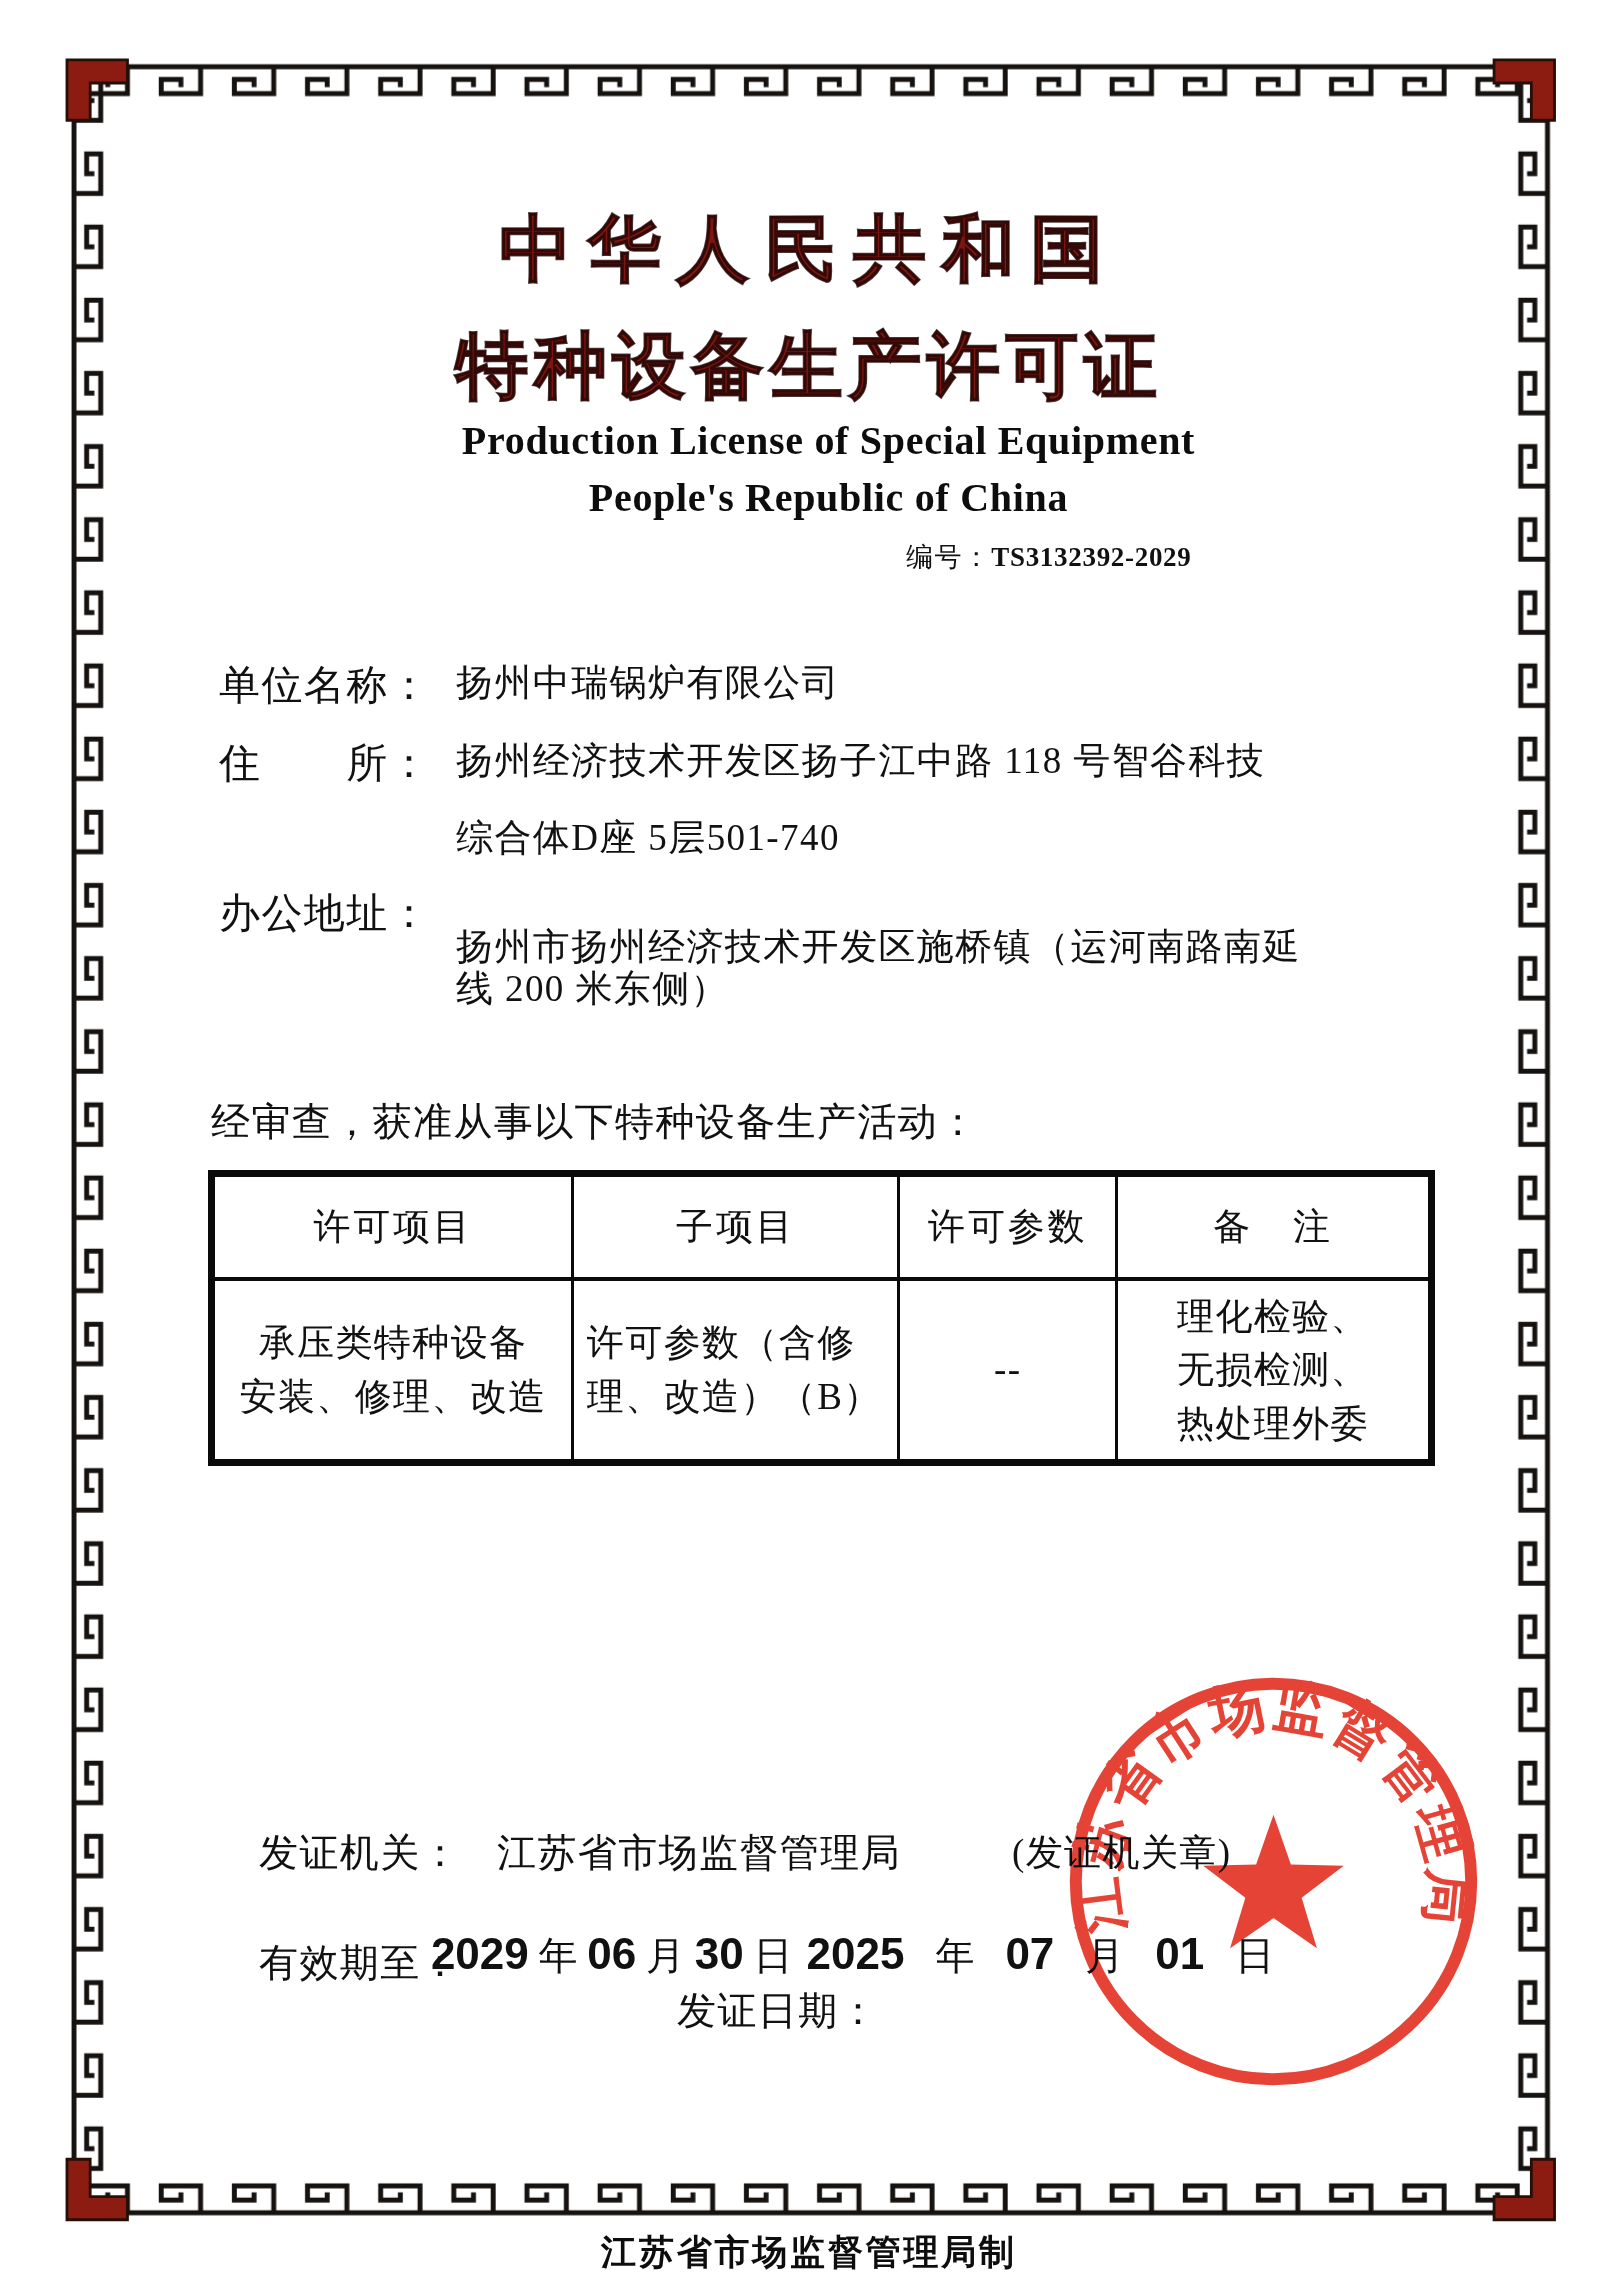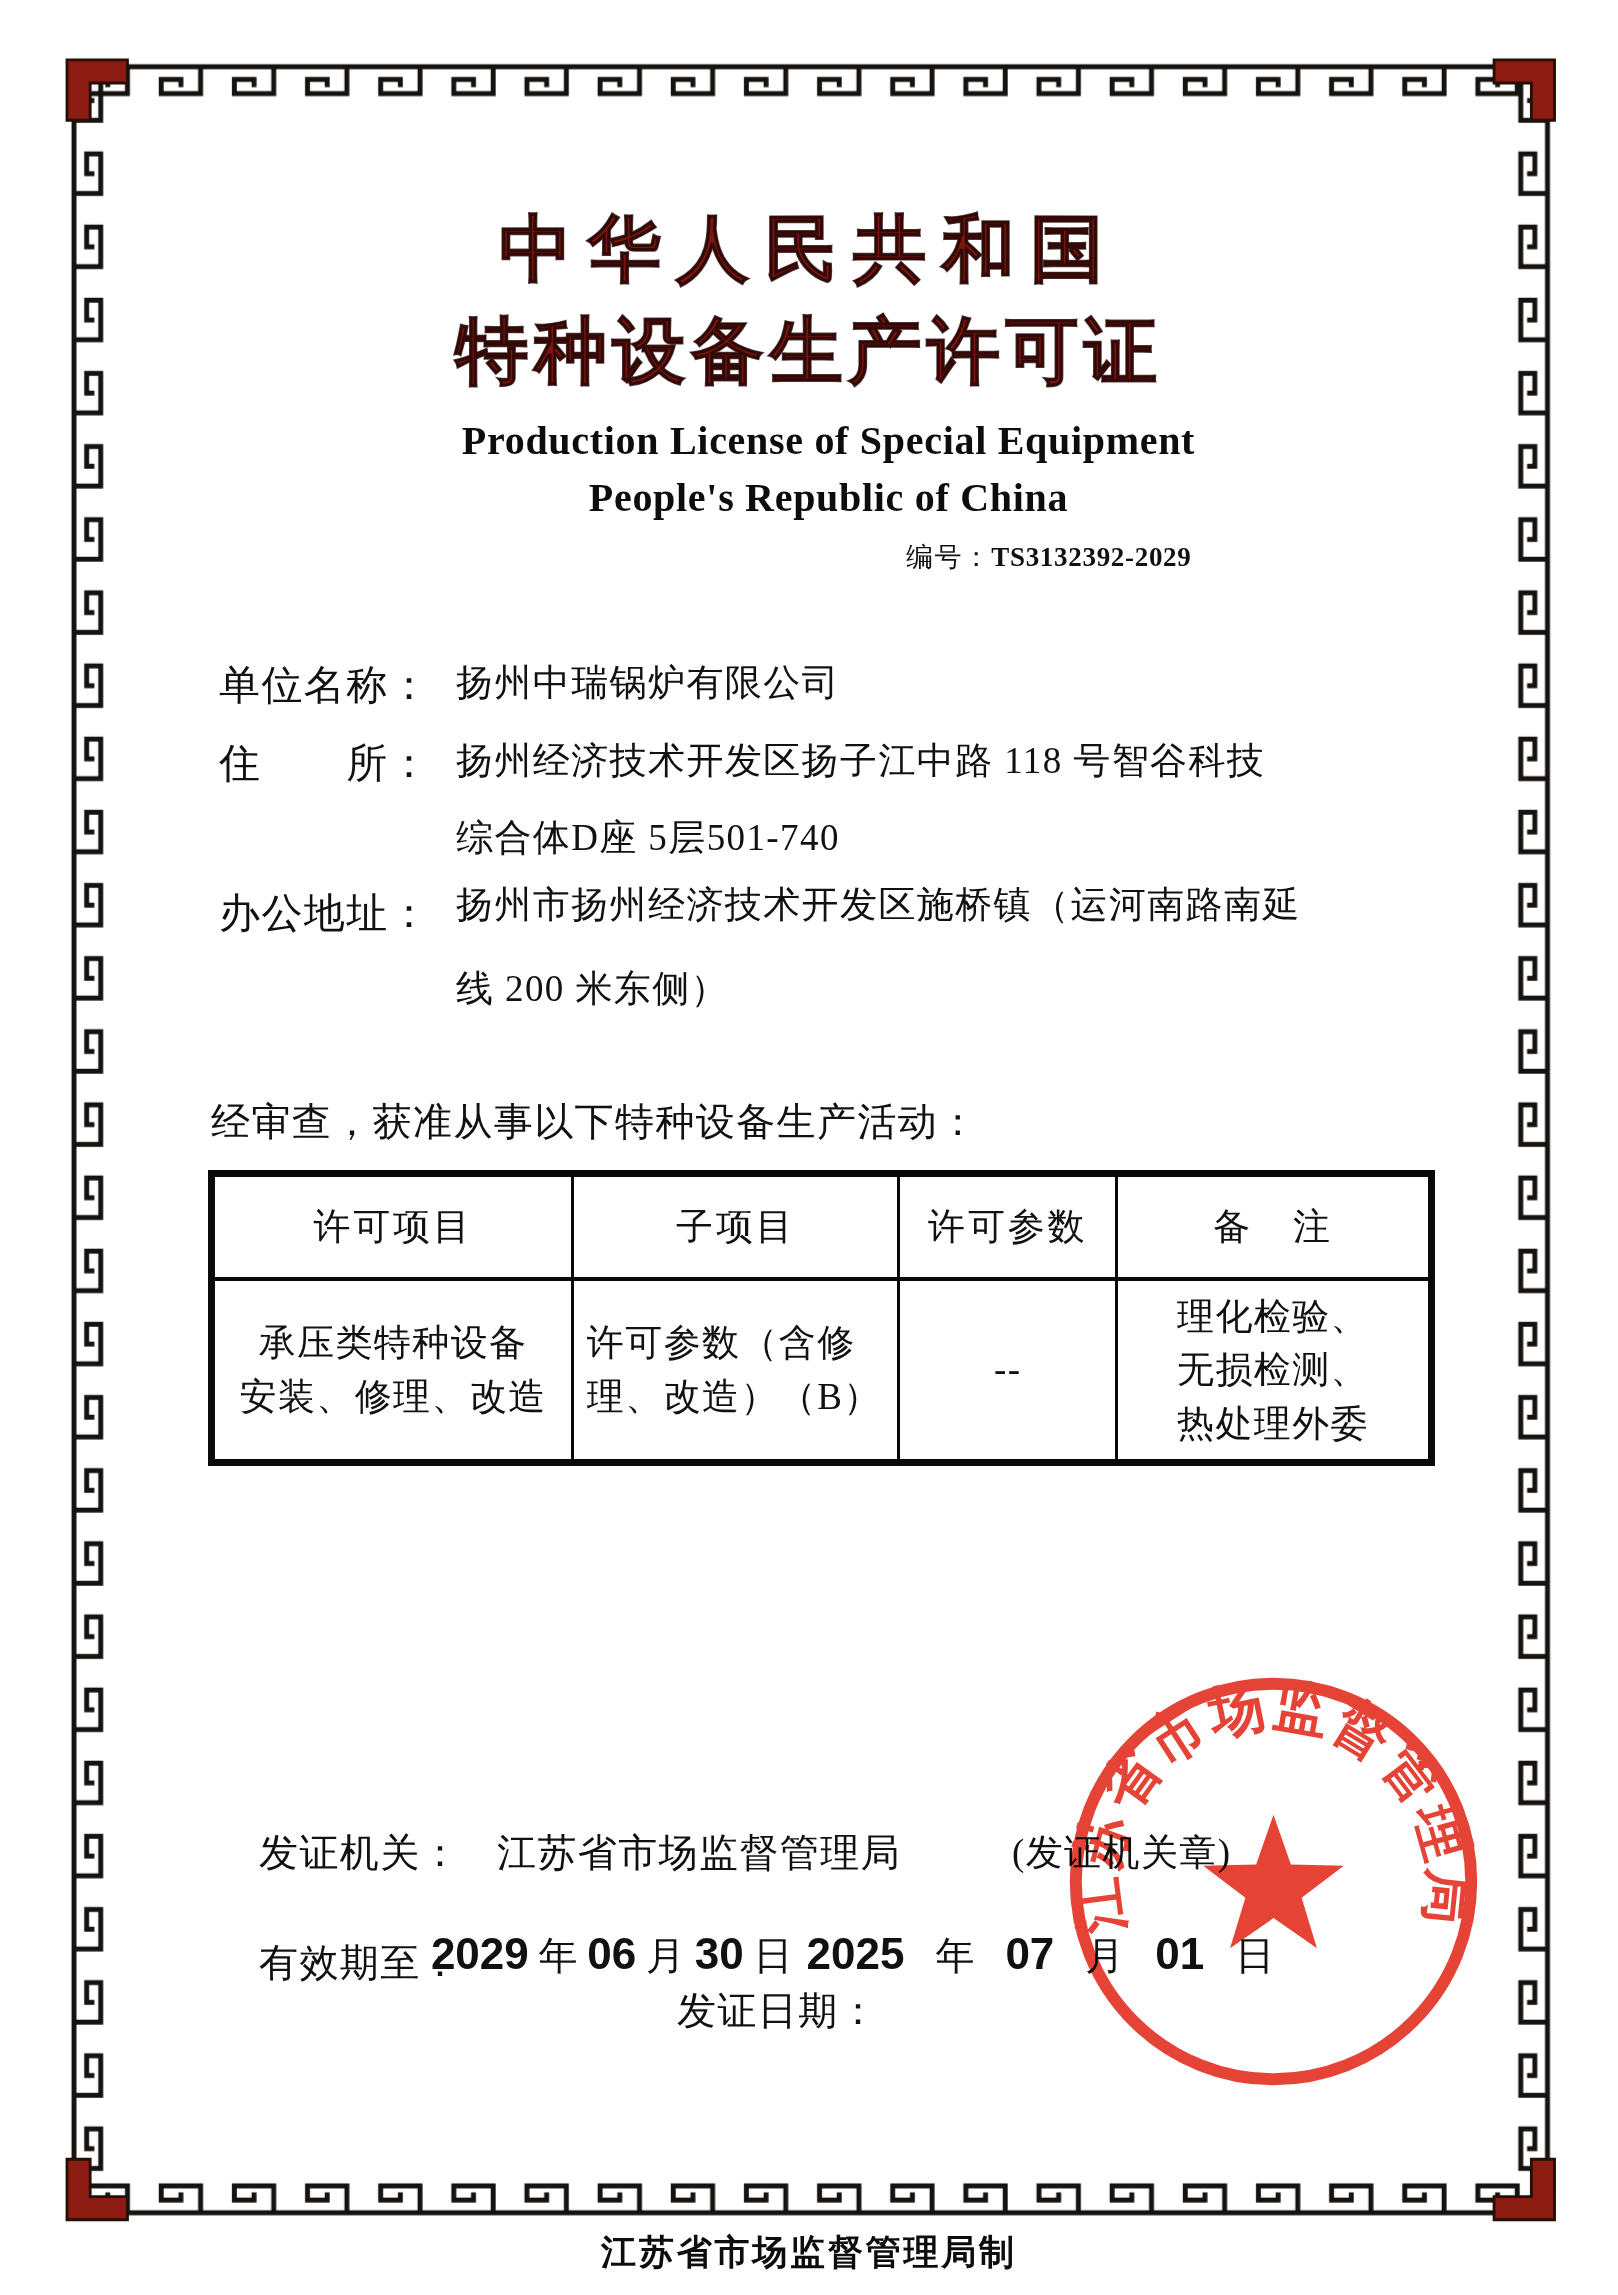--- a/index.html
+++ b/index.html
@@ -10,21 +10,21 @@
   }
   .abs{position:absolute;}
   .center{left:0;right:0;text-align:center;}
   
   .title-cn{
     font-weight:700;color:var(--title-red,#7c160f);
     font-size:73px;line-height:1.1;
     -webkit-text-stroke:1.4px rgba(25,5,4,.75);
   }
   .t1{top:210px;letter-spacing:15.5px;}
-  .t2{top:312px;letter-spacing:5.6px;}
+  .t2{top:327px;letter-spacing:5.6px;}
   .title-en{
     font-weight:700;font-size:40px;line-height:1.1;color:#0d0d0d;
     font-family:"Liberation Serif","DejaVu Serif",serif;letter-spacing:0.7px;padding-left:39px;
   }
   .e1{top:419px;}
   .e2{top:476px;}
   
   .license-line{top:539px;left:906px;font-size:27px;letter-spacing:1.4px;}
   .license-line .no{font-weight:600;letter-spacing:0.7px;}
   
@@ -104,21 +104,21 @@
 </div>
 
 <div class="abs info-label" style="left:219px;top:658px;">单位名称：</div>
 <div class="abs info-value" style="left:456px;top:658px;">扬州中瑞锅炉有限公司</div>
 
 <div class="abs info-label" style="left:219px;top:736px;">住　　所：</div>
 <div class="abs info-value" style="left:456px;top:736px;">扬州经济技术开发区扬子江中路 118 号智谷科技</div>
 <div class="abs info-value" style="left:456px;top:813px;">综合体D座 5层501-740</div>
 
 <div class="abs info-label" style="left:219px;top:886px;">办公地址：</div>
-<div class="abs info-value" style="left:456px;top:880px;">扬州市扬州经济技术开发区施桥镇（运河南路南延</div>
+<div class="abs info-value" style="left:456px;top:922px;">扬州市扬州经济技术开发区施桥镇（运河南路南延</div>
 <div class="abs info-value" style="left:456px;top:964px;">线 200 米东侧）</div>
 
 <div class="abs note-line">经审查，获准从事以下特种设备生产活动：</div>
 
 <table class="lic">
   <colgroup>
     <col style="width:352px">
       <col style="width:318px">
       <col style="width:212px">
       <col style="width:307px">

